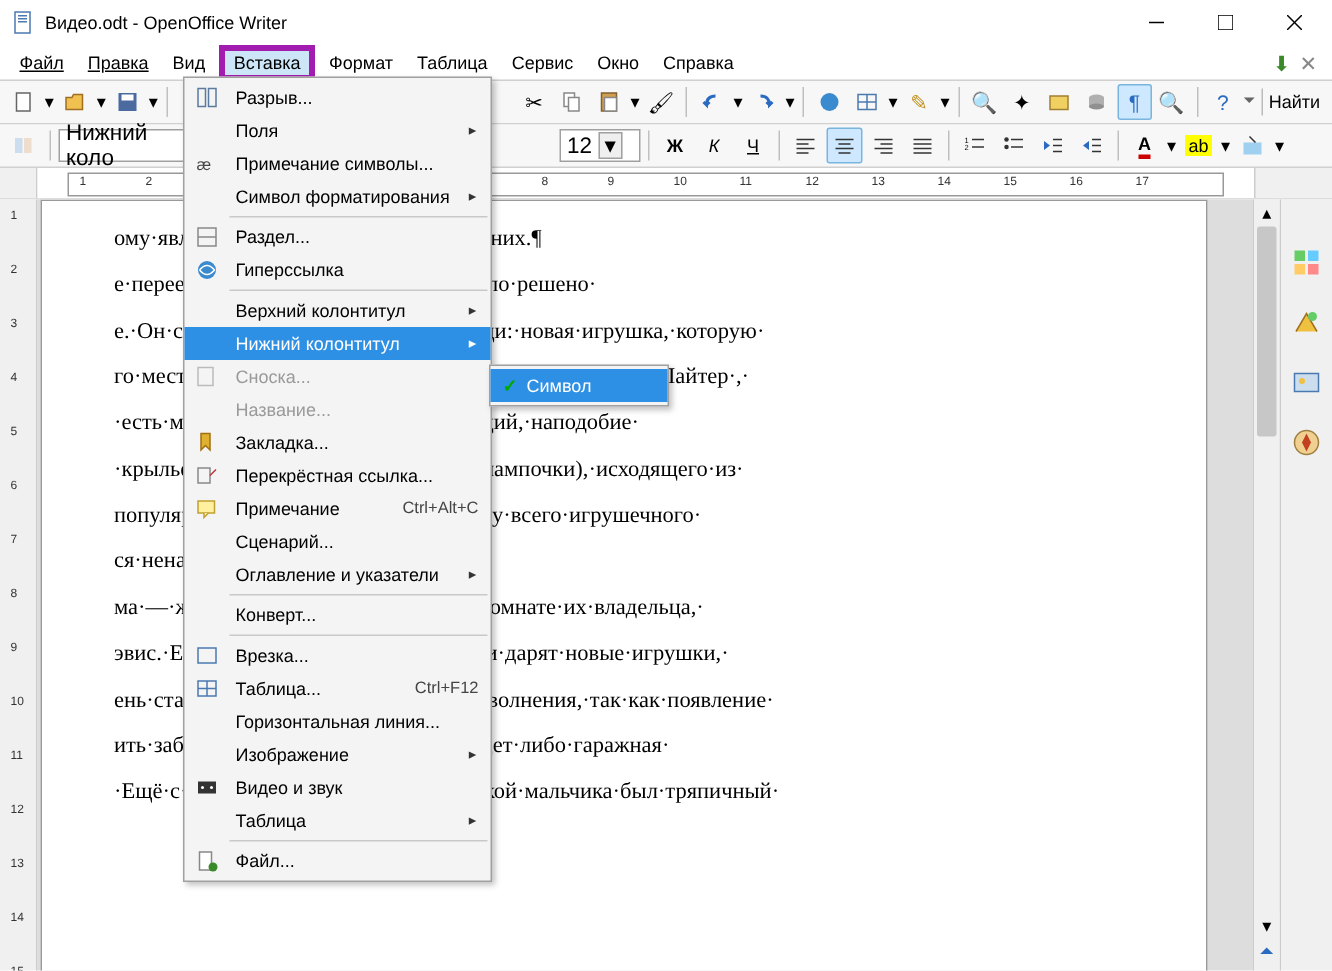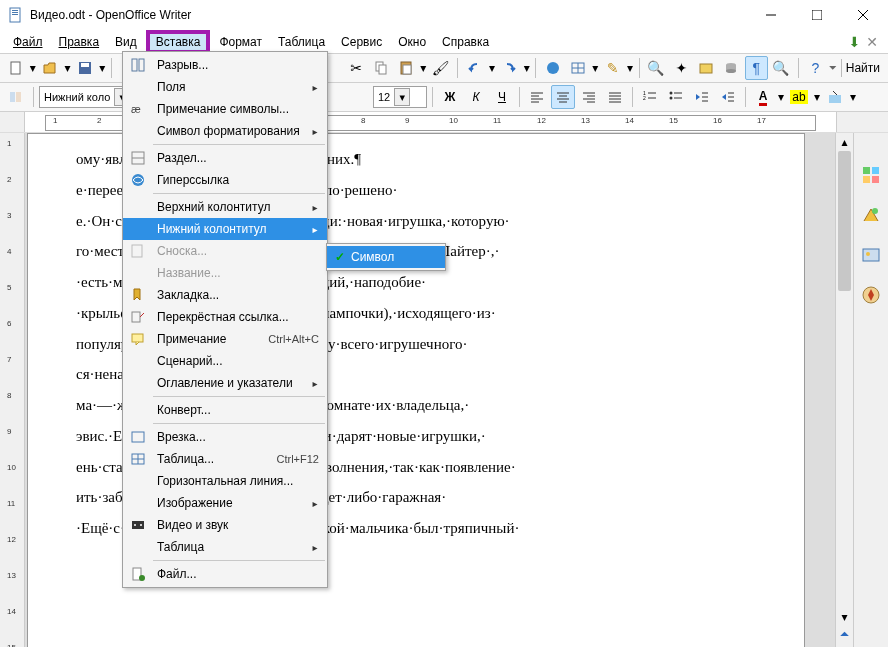--- a/index.html
+++ b/index.html
@@ -13,21 +13,21 @@
 .menuitem{padding:2px 7px;cursor:default}
 .menuitem u{}
 .menuitem.open{background:#cde6f7;border:4px solid #a21caf;padding:1px 6px}
 .menuright{margin-left:auto;display:flex;gap:6px;align-items:center;padding-right:4px}
 .toolbar{height:28px;border-top:1px solid #d0d0d0;border-bottom:1px solid #d0d0d0;background:#f7f7f7;display:flex;align-items:center;padding:0 4px;gap:2px}
 .tbtn{width:22px;height:22px;display:flex;align-items:center;justify-content:center;border:1px solid transparent;border-radius:2px}
 .tbtn.active{background:#cde8ff;border-color:#7ab5e0}
 .tsep{width:1px;height:20px;background:#c0c0c0;margin:0 3px}
 .drop{width:8px;display:flex;align-items:center;justify-content:center}
 .fmt-toolbar{height:28px;border-bottom:1px solid #d0d0d0;background:#f7f7f7;display:flex;align-items:center;padding:0 4px;gap:2px}
-.combo{height:20px;border:1px solid #a0a0a0;background:#fff;display:flex;align-items:center;padding:0 4px;font-size:11px}
+.combo{height:20px;border:1px solid #a0a0a0;background:#fff;display:flex;align-items:center;padding:0 4px;font-size:15px}
 .combo .cbarrow{margin-left:4px;border:1px solid #a0a0a0;width:14px;height:16px;display:flex;align-items:center;justify-content:center;background:#efefef}
 .ruler-area{height:20px;background:#fff;border-bottom:1px solid #ddd;position:relative;display:flex}
 .ruler-side{width:24px;background:#f0f0f0;border-right:1px solid #ccc}
 .ruler{flex:1;position:relative;background:#fff;font-size:8px;color:#333;overflow:hidden}
 .ruler-track{position:absolute;top:3px;left:20px;right:20px;height:14px;background:#fff;border:1px solid #999}
 .content{display:flex;height:543px;position:relative}
 .vruler{width:24px;background:#f0f0f0;border-right:1px solid #ccc;position:relative;font-size:8px;color:#333;overflow:hidden}
 .page{flex:1;background:#ddd;position:relative;overflow:hidden}
 .paper{position:absolute;left:2px;top:0;right:30px;bottom:0;background:#fff;border:1px solid #999;padding:10px 48px;font-family:Georgia,'Times New Roman',serif;font-size:15px;line-height:2.05;color:#000}
 .paper p{margin:0}

